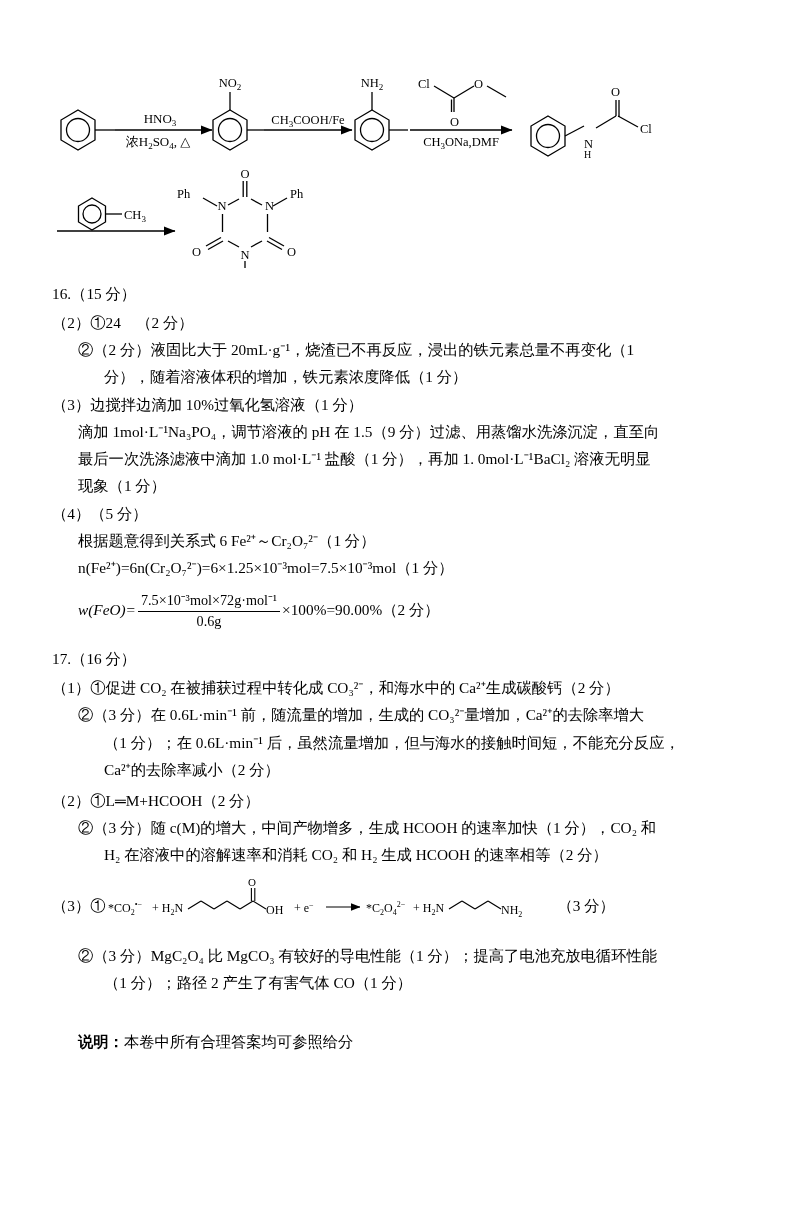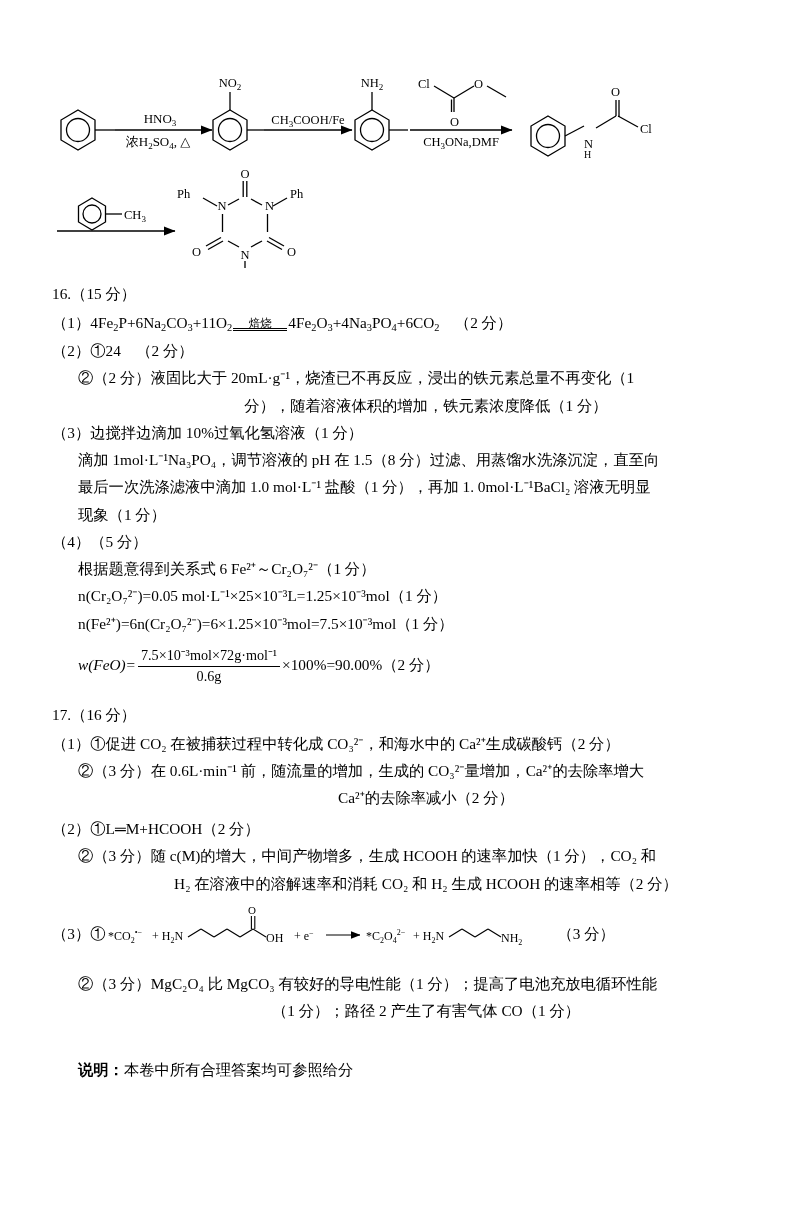--- a/index.html
+++ b/index.html
@@ -39,21 +39,21 @@
   .qhead {
     margin: 14px 0 4px 0;
     font-size: 15.3px;
   }
   .line {
     margin: 2.5px 0;
     white-space: normal;
   }
   .ind1 { margin-left: 0px; }
   .ind2 { margin-left: 26px; font-family: Liberation Serif, serif; }
-  .ind3 { margin-left: 52px; text-align: center; }
+  .ind3 { margin-left: 52px; }
   sub { font-size: 0.68em; vertical-align: -0.28em; }
   .ital { font-style: italic; }
 
   
   .rxn-inline {
     display: inline-block;
     position: relative;
     vertical-align: middle;
     text-align: center;
     margin: 0 1px;
@@ -229,49 +229,46 @@
           <text x="-9" y="64" font-size="12.5" fill="#000" stroke="none">Ph</text>
         </g>
       </g>
     </svg>
   </div>
 
   <div class="body">
 
     <div class="qhead">16.（15 分）</div>
 
-    <div class="line ind1">
-      （1）4Fe<sub>2</sub>P+6Na<sub>2</sub>CO<sub>3</sub>+11O<sub>2</sub><span class="rxn-inline"><span class="cond">焙烧</span><span class="dbar"></span></span>4Fe<sub>2</sub>O<sub>3</sub>+4Na<sub>3</sub>PO<sub>4</sub>+6CO<sub>2</sub>&nbsp;&nbsp;&nbsp;&nbsp;<span>（2 分）</span>
-    </div>
 
     <div class="line ind1">
       <span>（2）①24</span>&nbsp;&nbsp;&nbsp;&nbsp;<span>（2 分）</span>
     </div>
 
     <div class="line ind2">②（2 分）液固比大于 20mL·g⁻¹，烧渣已不再反应，浸出的铁元素总量不再变化（1</div>
     <div class="line ind3">分），随着溶液体积的增加，铁元素浓度降低（1 分）</div>
 
     <div class="line ind1">（3）边搅拌边滴加 10%过氧化氢溶液（1 分）</div>
-    <div class="line ind2">滴加 1mol·L⁻¹Na₃PO₄，调节溶液的 pH 在 1.5（8 分）过滤、用蒸馏水洗涤沉淀，直至向</div>
+    <div class="line ind2">滴加 1mol·L⁻¹Na₃PO₄，调节溶液的 pH 在 1.5（9 分）过滤、用蒸馏水洗涤沉淀，直至向</div>
     <div class="line ind2">最后一次洗涤滤液中滴加 1.0 mol·L⁻¹ 盐酸（1 分），再加 1. 0mol·L⁻¹BaCl₂ 溶液无明显</div>
     <div class="line ind2">现象（1 分）</div>
 
     <div class="line ind1">（4）（5 分）</div>
     <div class="line ind2">根据题意得到关系式 6 Fe²⁺～Cr₂O₇²⁻（1 分）</div>
-    <div class="line ind2">n(Cr₂O₇²⁻)=0.05 mol·L⁻¹×25×10⁻³L=1.25×10⁻³mol（1 分）</div>
     <div class="line ind2">n(Fe²⁺)=6n(Cr₂O₇²⁻)=6×1.25×10⁻³mol=7.5×10⁻³mol（1 分）</div>
 
     <div class="line ind2" style="margin-top:11px;margin-bottom:8px;">
       <span class="ital">w(FeO)=</span><span class="frac"><span class="num">7.5×10⁻³mol×72g·mol⁻¹</span><span class="den">0.6g</span></span><span>×100%=90.00%（2 分）</span>
     </div>
 
     <div class="qhead" style="margin-top:17px;">17.（16 分）</div>
 
     <div class="line ind1">（1）①促进 CO₂ 在被捕获过程中转化成 CO₃²⁻，和海水中的 Ca²⁺生成碳酸钙（2 分）</div>
     <div class="line ind2">②（3 分）在 0.6L·min⁻¹ 前，随流量的增加，生成的 CO₃²⁻量增加，Ca²⁺的去除率增大</div>
+    <div class="line ind3">（1 分）；在 0.6L·min⁻¹ 后，虽然流量增加，但与海水的接触时间短，不能充分反应，</div>
     <div class="line ind3">Ca²⁺的去除率减小（2 分）</div>
 
     <div class="line ind1" style="margin-top:6px;">（2）①L═M+HCOOH（2 分）</div>
     <div class="line ind2">②（3 分）随 c(M)的增大，中间产物增多，生成 HCOOH 的速率加快（1 分），CO₂ 和</div>
     <div class="line ind3">H₂ 在溶液中的溶解速率和消耗 CO₂ 和 H₂ 生成 HCOOH 的速率相等（2 分）</div>
 
     <div class="q3-row">
       <div class="q3-label">（3）①</div>
       <div class="q3-svg">
         <svg width="440" height="52" viewBox="0 0 440 52" xmlns="http://www.w3.org/2000/svg">

